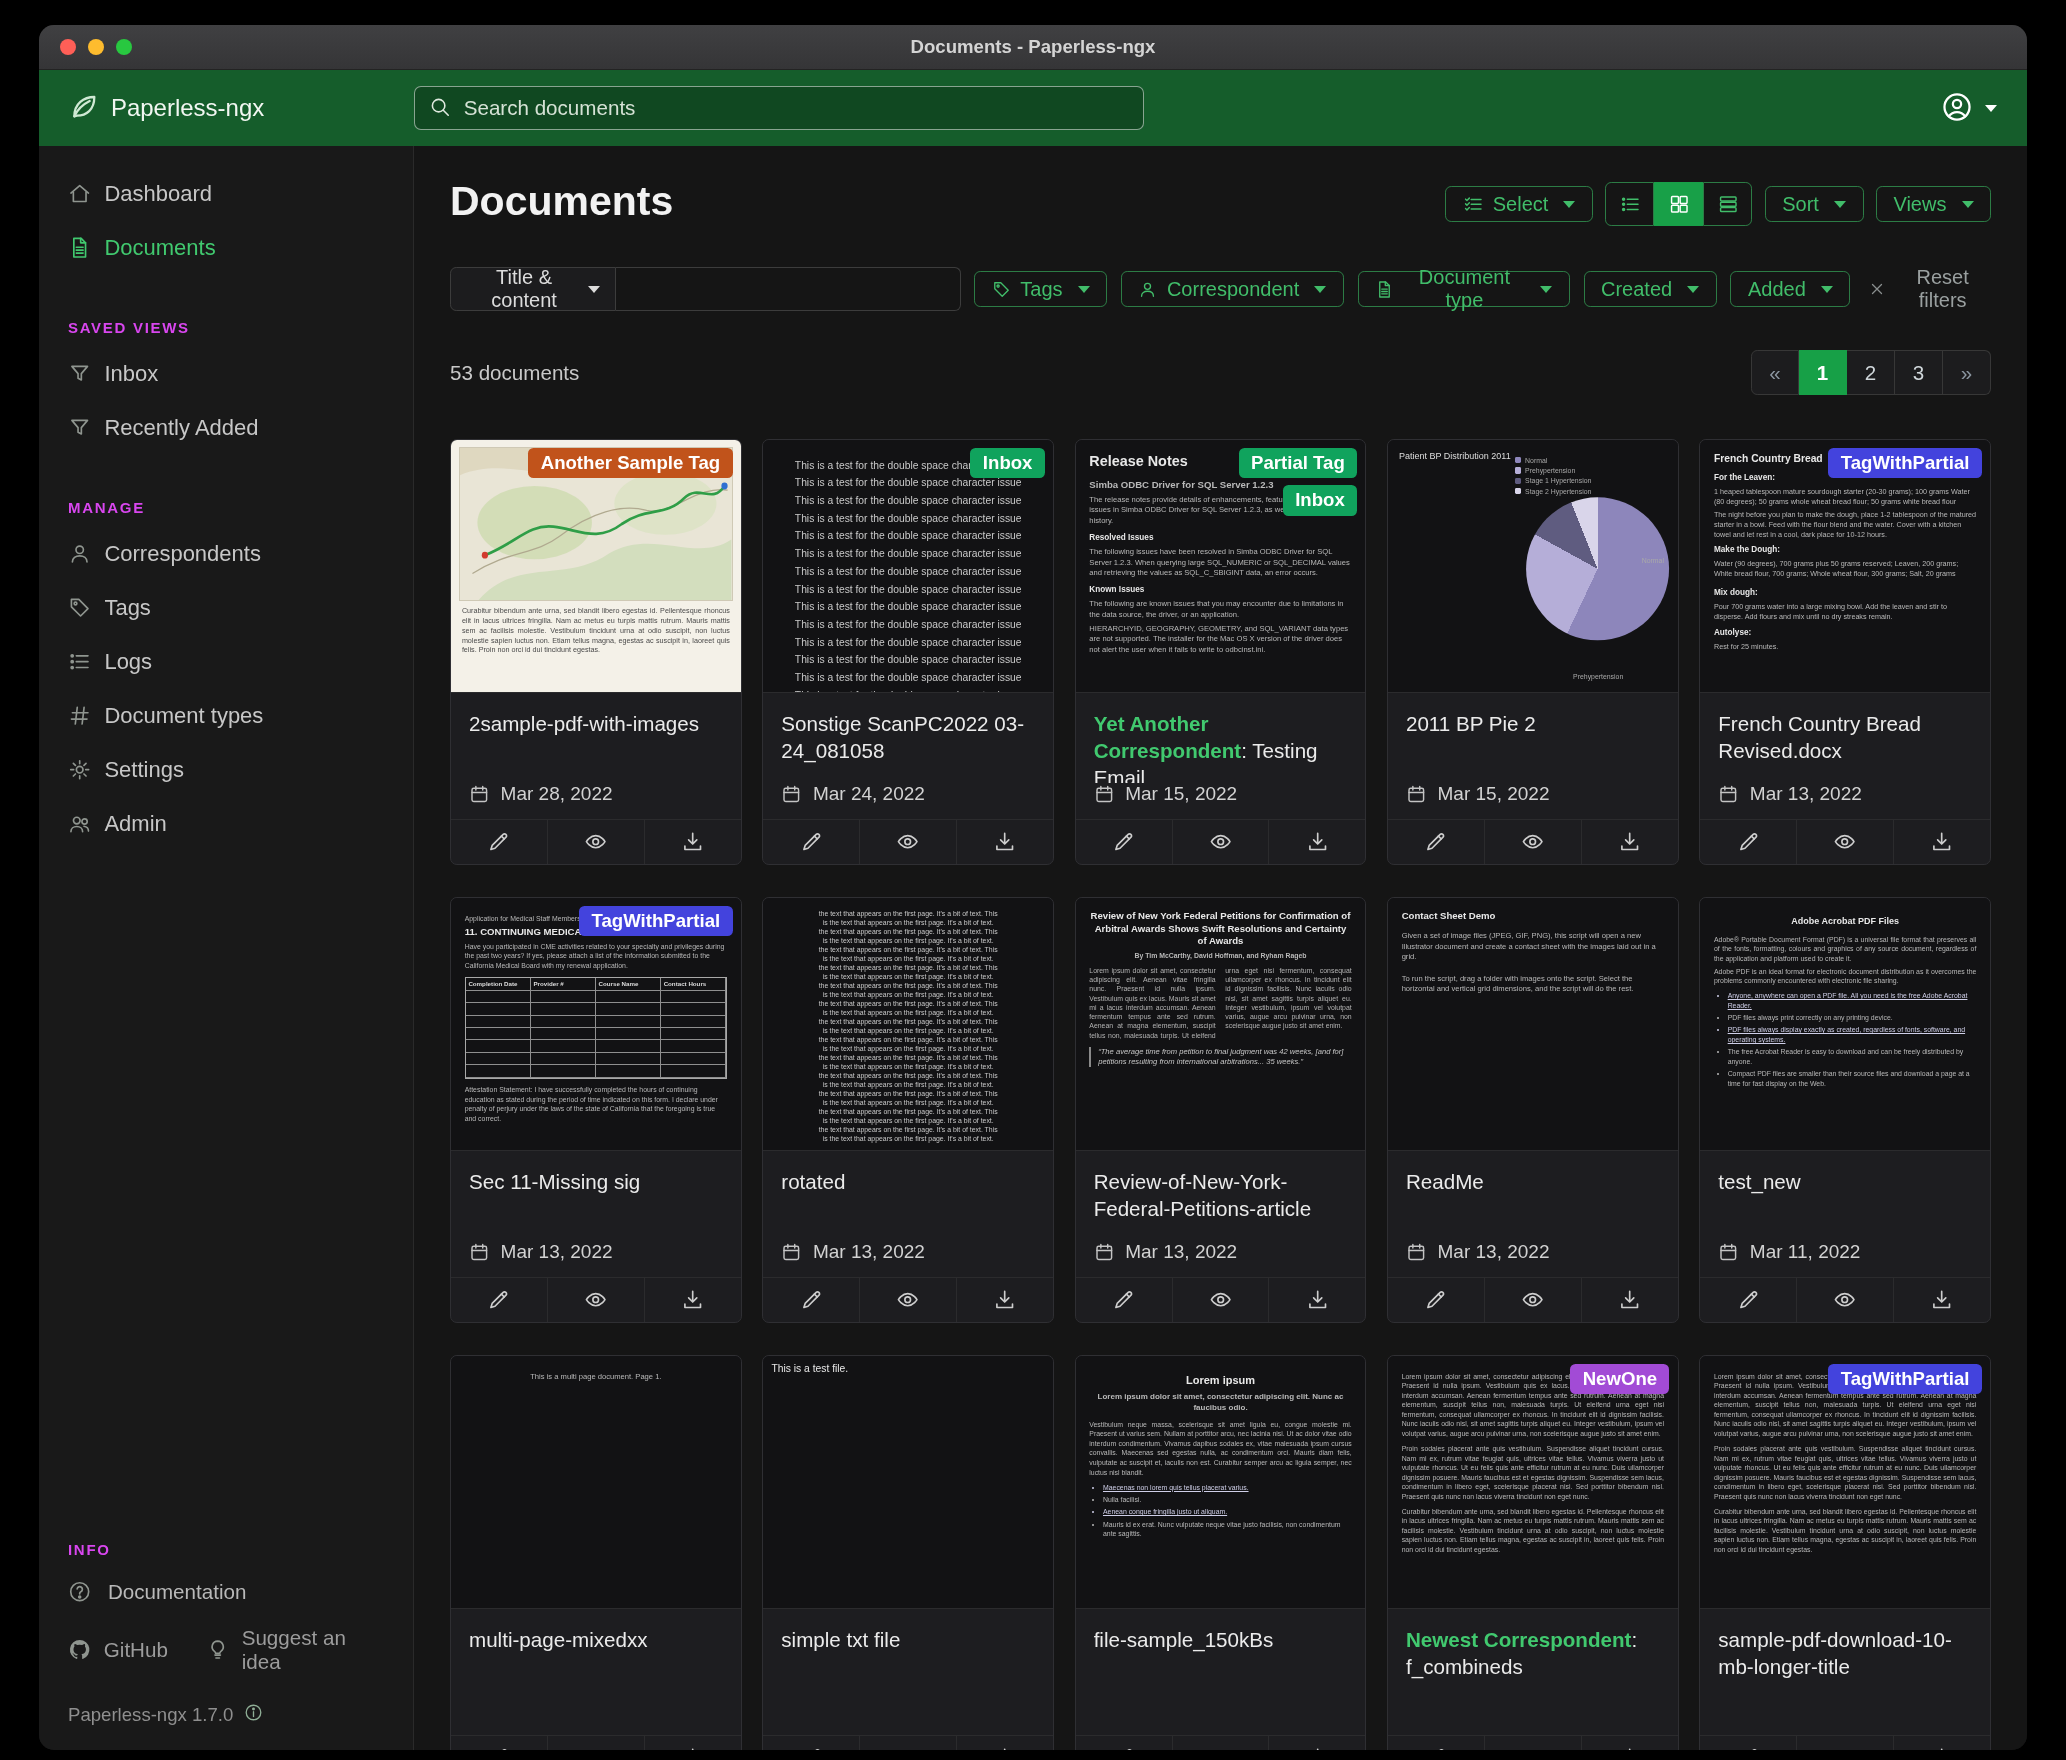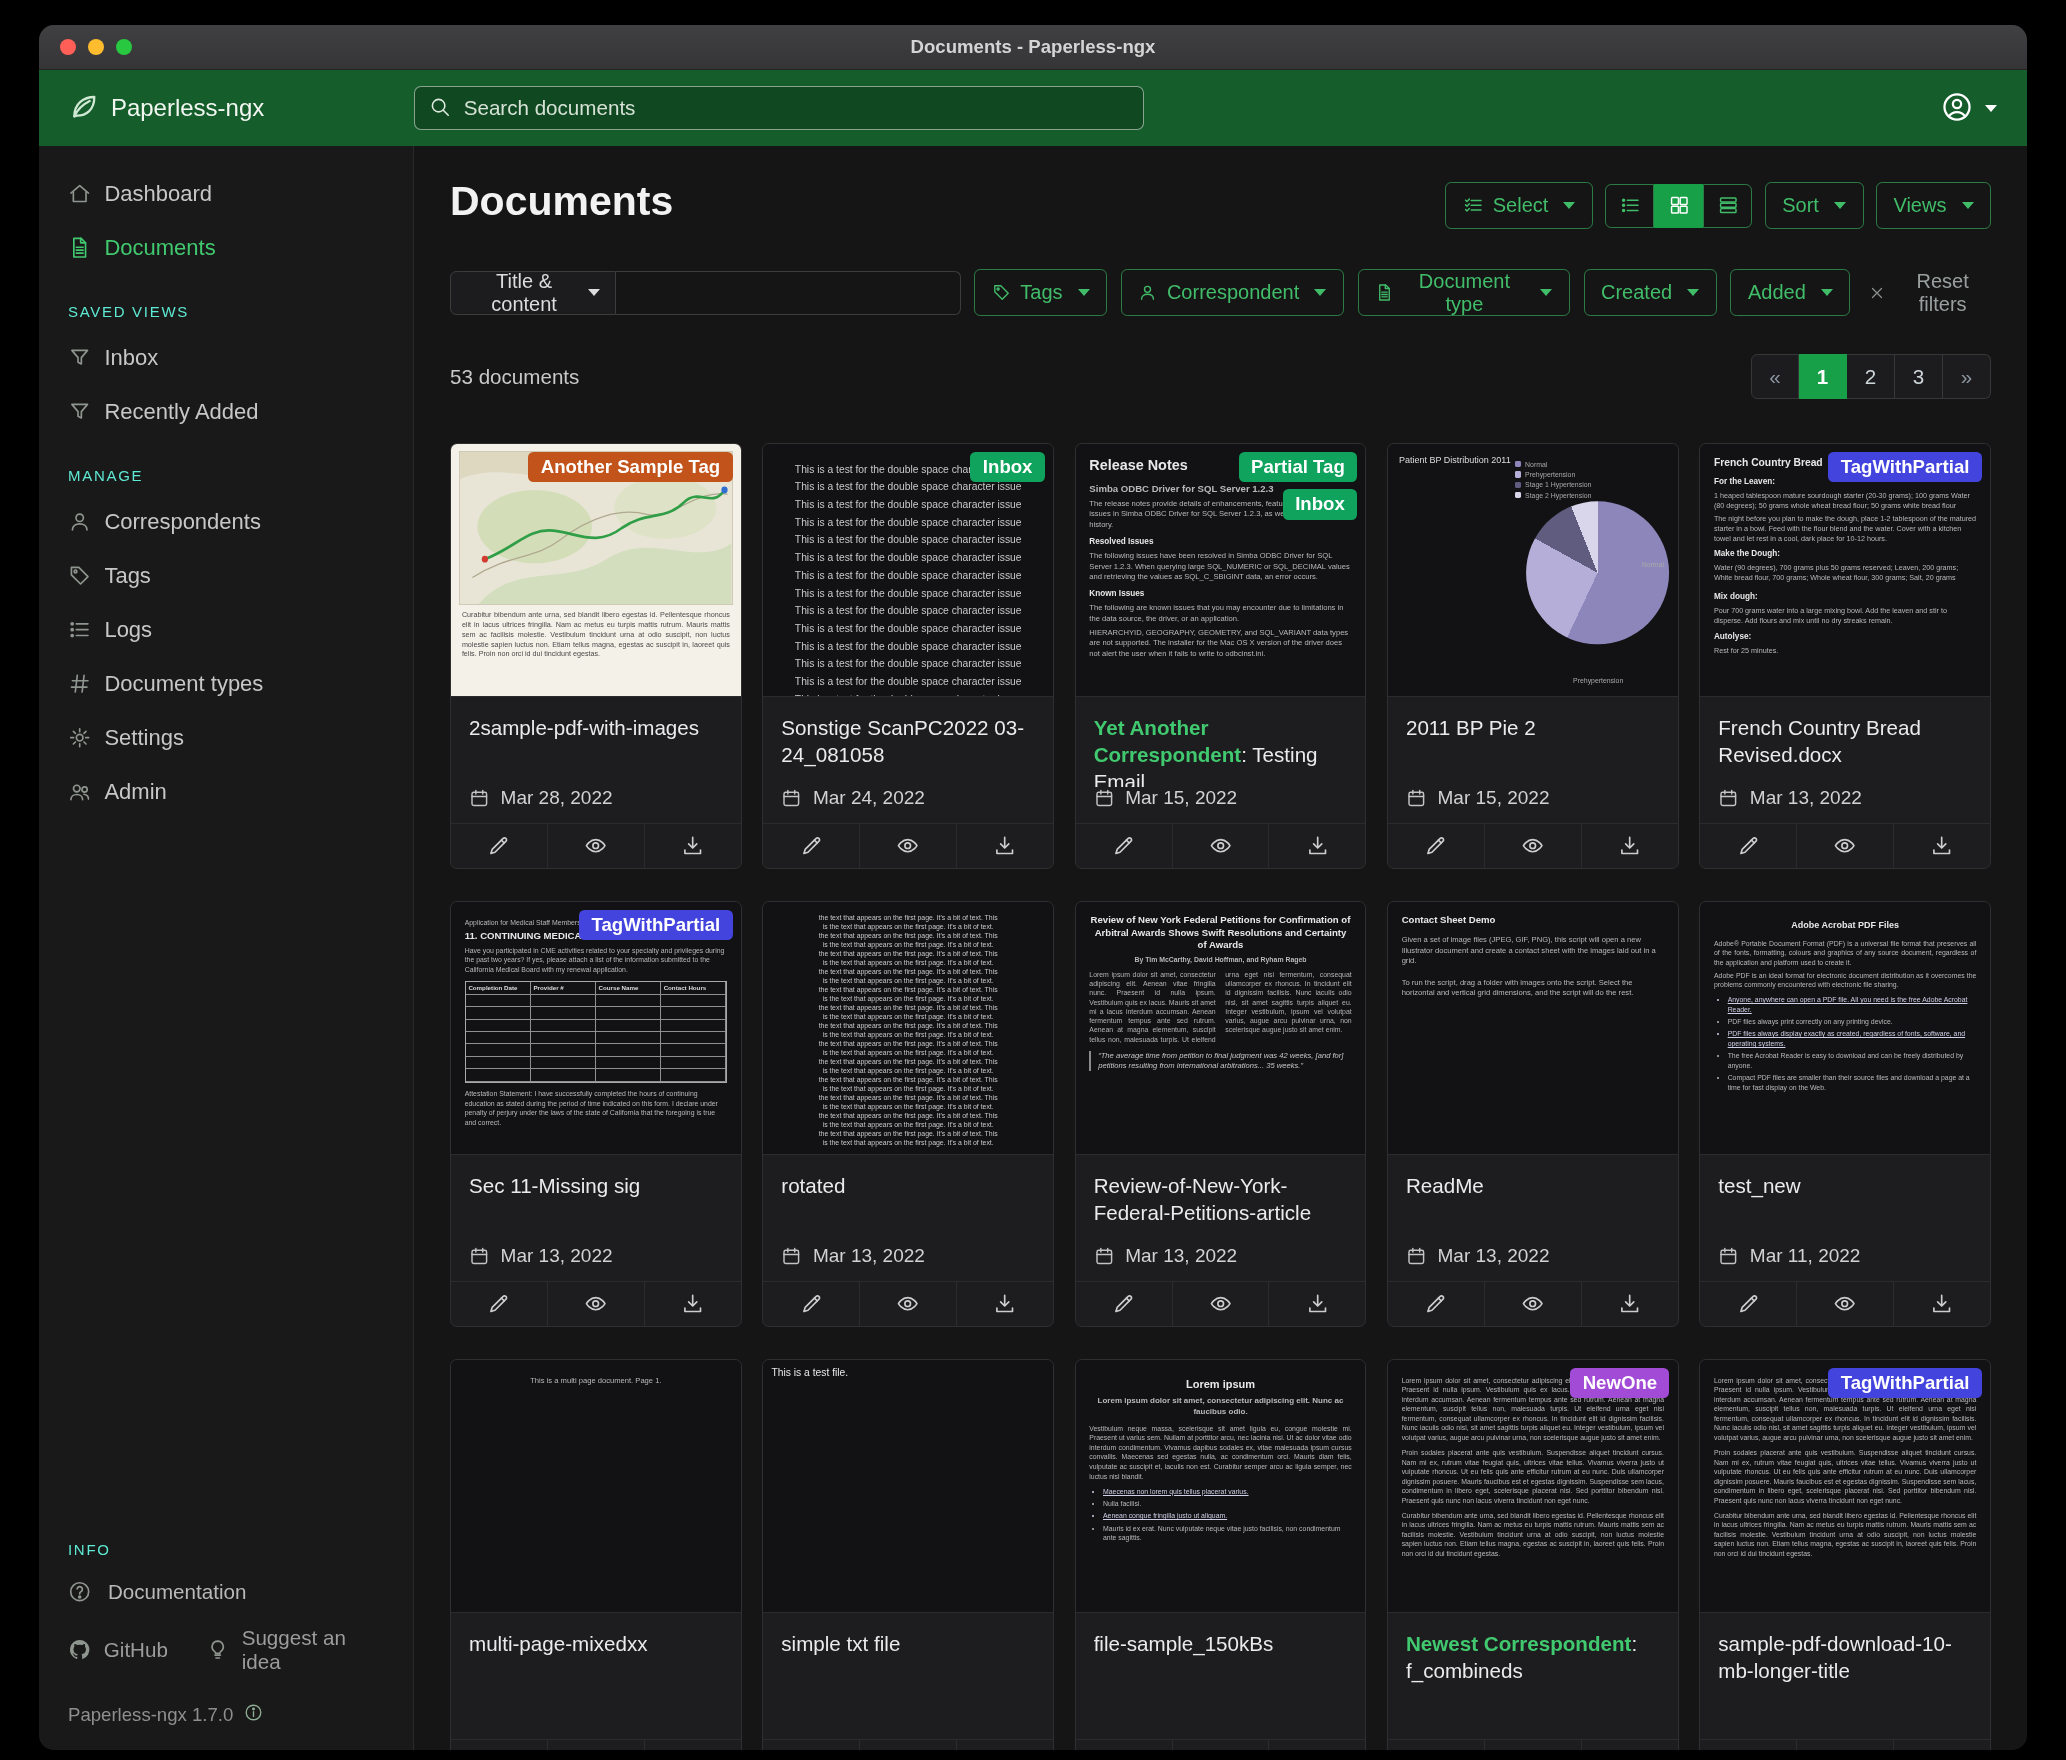--- a/index.html
+++ b/index.html
@@ -30,35 +30,35 @@
   .search-input::placeholder{color:#d5e2d5}
   .header-right{margin-left:auto;padding-right:30px;display:flex;align-items:center;gap:6.9px;color:#fff}
 
   .content-row{flex:1;display:flex;overflow:hidden}
 
   
   .sidebar{width:375px;flex:0 0 375px;background:#191919;border-right:0.7px solid #2a2a2a;padding-top:20.6px;display:flex;flex-direction:column;overflow:hidden}
   .nav-item{height:54px;display:flex;align-items:center;gap:13px;padding:0 29px;color:#c7c7c7;font-size:22px;cursor:pointer}
   .nav-item .icn{color:#8f958f}
   .nav-item.active,.nav-item.active .icn{color:#41c96f}
-  .section-h{margin:28px 29px 11px;font-size:15px;letter-spacing:1.7px;color:#5eead4;font-weight:400}
+  .section-h{margin:44px 29px 11px;font-size:15px;letter-spacing:1.7px;color:#d946ef;font-weight:700}
   .sidebar-bottom{margin-top:auto;padding-bottom:23.4px}
   .info-row{display:flex;align-items:center;gap:16.5px;padding:11px 29px;color:#b9b9b9;font-size:20.6px}
   .info-row .icn{color:#8f958f}
   .info-inline{display:flex;align-items:center;gap:38px}
   .info-inline .sub{display:flex;align-items:center;gap:12.4px;color:#9c9c9c}
   .version-row{display:flex;align-items:center;gap:11px;padding:18px 29px 0;color:#8f8f8f;font-size:18.6px}
   .version-row .icn{color:#8fae96}
 
   
   .main{flex:1;background:#151515;padding:32px 36px 0;display:flex;flex-direction:column;overflow:hidden}
   .main-top{display:flex;align-items:flex-start;justify-content:space-between}
   h1{margin:0;font-size:41px;font-weight:600;color:#f2f2f2}
   .toolbar{display:flex;align-items:center;gap:12.4px;margin-top:4.1px}
-  .btn-outline{height:47px;display:inline-flex;align-items:center;gap:9.6px;border:0.7px solid #2c7c45;color:#41bd6a;border-radius:6.2px;padding:0 16.5px;font-size:20px;background:transparent}
+  .btn-outline{height:36px;display:inline-flex;align-items:center;gap:9.6px;border:0.7px solid #2c7c45;color:#41bd6a;border-radius:6.2px;padding:0 16.5px;font-size:20px;background:transparent}
   .view-toggle{display:flex}
   .vt-btn{width:49px;height:44px;display:inline-flex;align-items:center;justify-content:center;border:0.7px solid #2c7c45;color:#41bd6a;background:transparent}
   .vt-btn:first-child{border-radius:6.2px 0 0 6.2px}
   .vt-btn:last-child{border-radius:0 6.2px 6.2px 0}
   .vt-btn.active{background:#18a048;border-color:#18a048;color:#fff}
 
   .filter-row{display:flex;align-items:center;gap:13.7px;margin-top:40px}
   .input-group{display:flex;margin-right:auto}
   .ig-btn{height:44px;border:0.7px solid #3c3c3c;background:#1c1c1e;color:#dcdcdc;padding:0 15px;border-radius:6.2px 0 0 6.2px;display:inline-flex;align-items:center;font-size:20px}
   .ig-input{width:371px;height:44px;background:transparent;border:0.7px solid #3c3c3c;border-left:none;border-radius:0 6.2px 6.2px 0;color:#eee;padding:0 12.4px}

